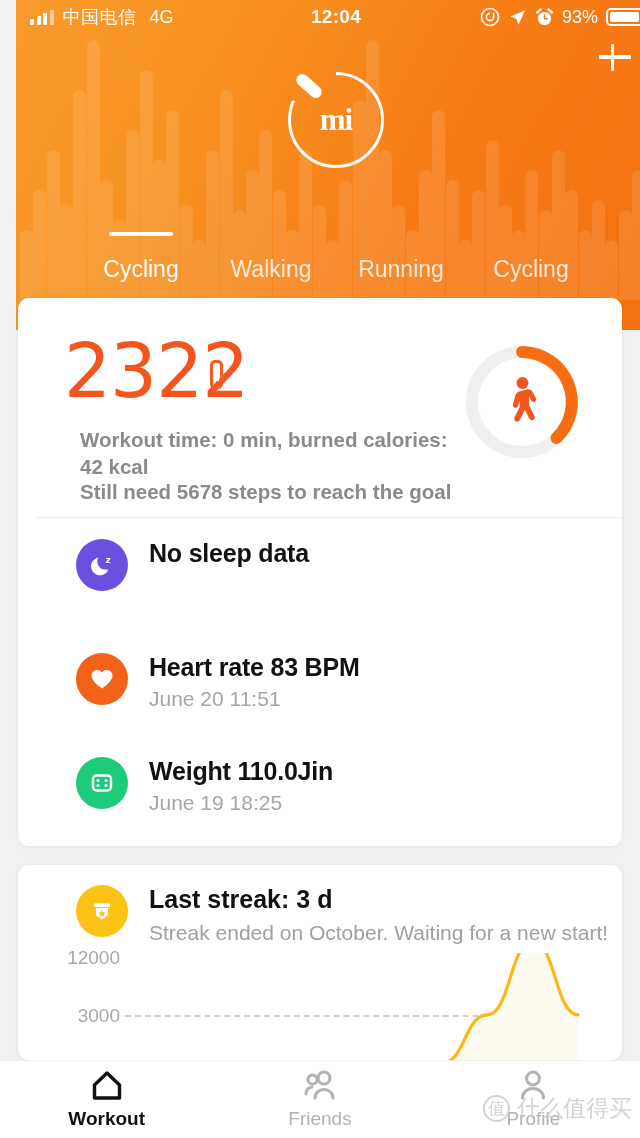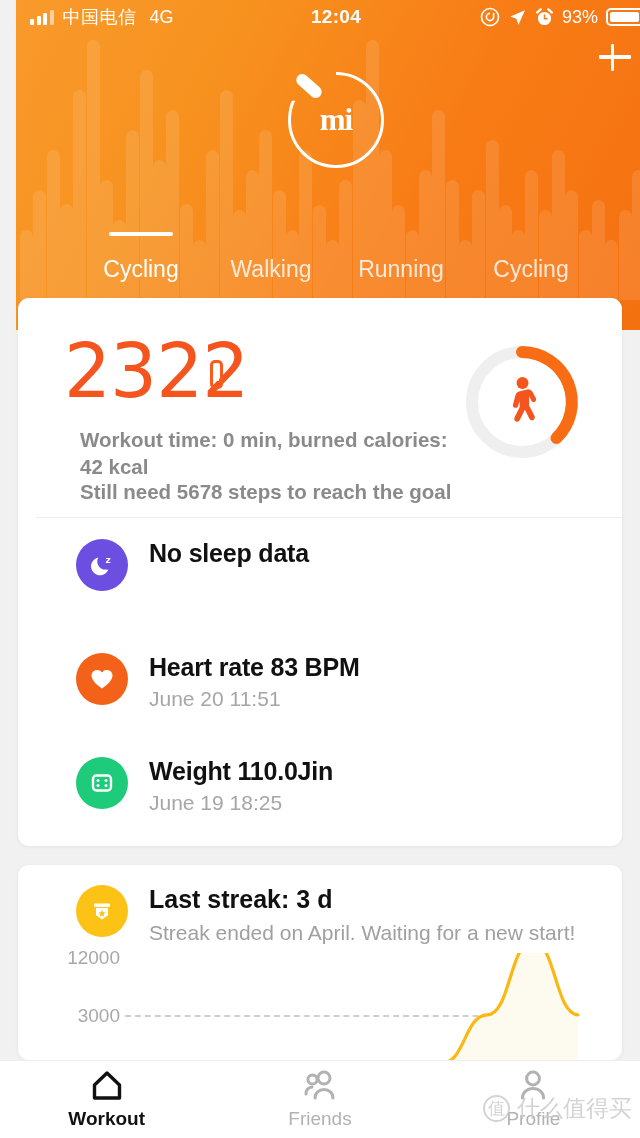--- a/index.html
+++ b/index.html
@@ -375,21 +375,21 @@
   <div class="streak-head">
     <div class="row-icon" style="background:#fcc216">
       <svg width="28" height="28" viewBox="0 0 28 28">
         <rect x="6" y="6.5" width="16" height="3.6" rx="1" fill="#fff"></rect>
         <path d="M8 11h12v7.2L14 22.5 8 18.2z" fill="#fff"></path>
         <path d="m14 13 1.1 2.2 2.4.3-1.8 1.7.5 2.4-2.2-1.2-2.2 1.2.5-2.4-1.8-1.7 2.4-.3z" fill="#fcc216"></path>
       </svg>
     </div>
     <div class="row-body">
       <div class="streak-title">Last streak: 3 d</div>
-      <div class="streak-desc">Streak ended on April. Waiting for a new start!</div>
+      <div class="streak-desc">Streak ended on October. Waiting for a new start!</div>
     </div>
   </div>
 
   <div class="chart">
     <div class="y-label" id="ytick0" style="left:12px; top:-6px">12000</div>
     <div class="y-label" id="ytick1" style="left:12px; top:52px">3000</div>
     <div class="gridline" style="top:62px"></div>
     <svg id="chart-svg" width="604" height="110" viewBox="0 0 604 110" style="position:absolute;left:0;top:0">
         <path d="M107.0,110 C129.7,110.0 129.7,110.0 152.3,110.0 C175.0,110.0 175.0,110.0 197.6,110.0 C220.3,110.0 220.3,110.0 242.9,110.0 C265.6,110.0 265.6,110.0 288.2,110.0 C310.9,110.0 310.9,110.0 333.5,110.0 C356.1,110.0 356.1,110.0 378.8,110.0 C401.4,110.0 401.4,110.0 424.1,110.0 C446.8,110.0 446.8,61.8 469.4,61.8 C492.1,61.8 492.1,-11.7 514.7,-11.7 C537.4,-11.7 537.4,61.8 560.0,61.8 L560,110 Z" fill="#fdfaf0"></path>
         <path d="M107.0,110 C129.7,110.0 129.7,110.0 152.3,110.0 C175.0,110.0 175.0,110.0 197.6,110.0 C220.3,110.0 220.3,110.0 242.9,110.0 C265.6,110.0 265.6,110.0 288.2,110.0 C310.9,110.0 310.9,110.0 333.5,110.0 C356.1,110.0 356.1,110.0 378.8,110.0 C401.4,110.0 401.4,110.0 424.1,110.0 C446.8,110.0 446.8,61.8 469.4,61.8 C492.1,61.8 492.1,-11.7 514.7,-11.7 C537.4,-11.7 537.4,61.8 560.0,61.8" fill="none" stroke="#fbb712" stroke-width="3.2" stroke-linecap="round"></path>

